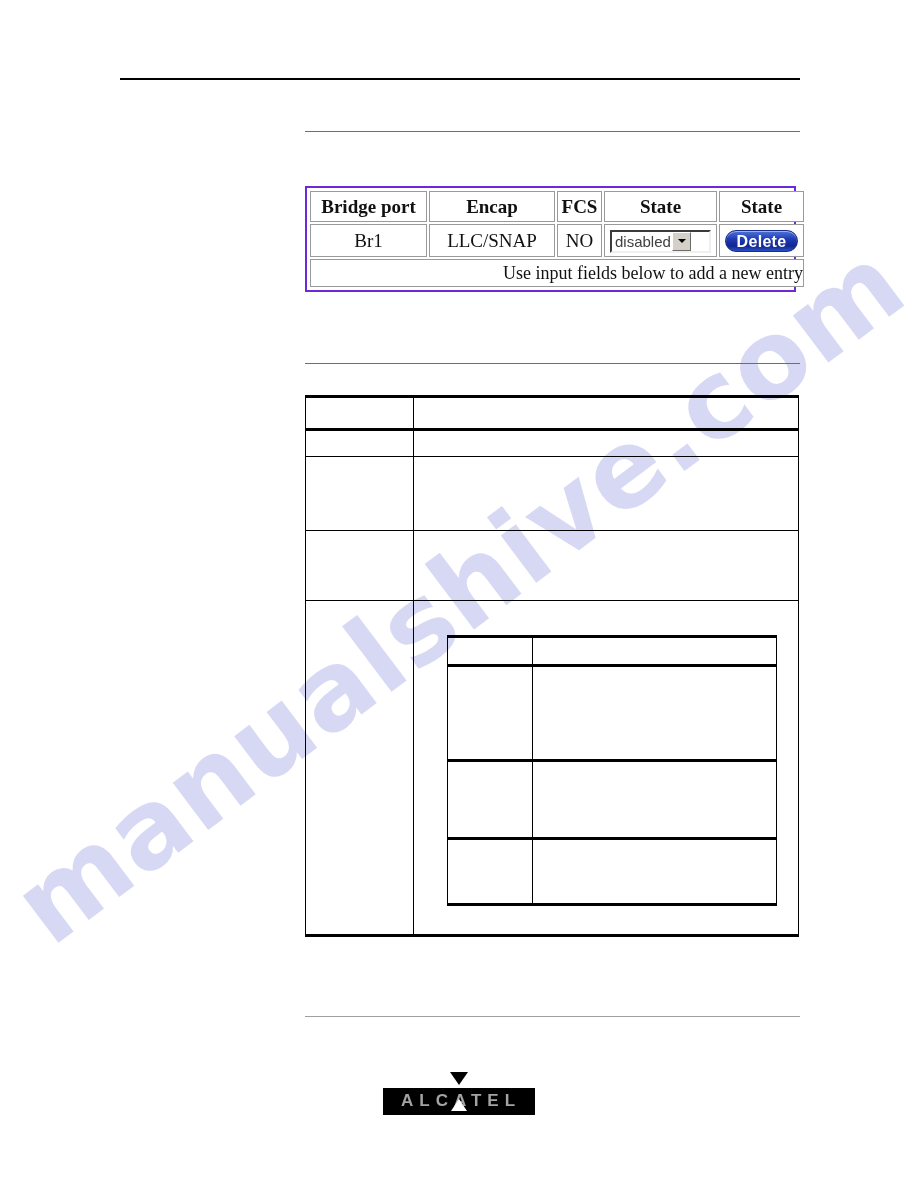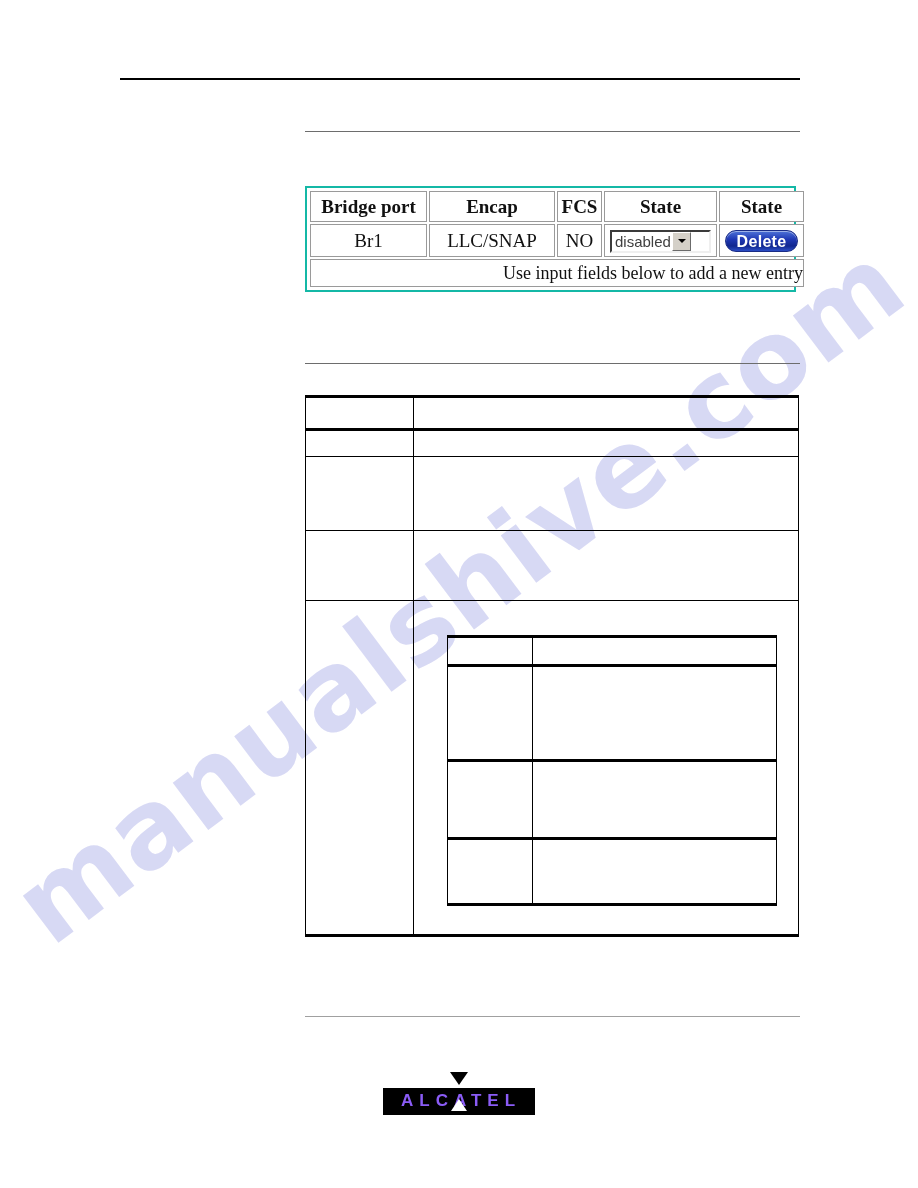--- a/index.html
+++ b/index.html
@@ -56,21 +56,21 @@
     left: 305px;  top: 1016px; width: 495px; height: 1px;
     background: #a0a0a0;
   }
 
   
   .shot {
     position: absolute;
     left: 305px;
     top: 186px;
     width: 491px;
-    border: 2px solid #14b8a6;
+    border: 2px solid #6d28d9;
     background: #ffffff;
     box-sizing: border-box;
     padding: 1px;
   }
   .shot table {
     border-collapse: separate;
     border-spacing: 2px;
     width: 100%;
     table-layout: fixed;
   }
@@ -218,21 +218,21 @@
   .logo-tri {
     width: 0; height: 0;
     margin: 0 auto 3px auto;
     border-left: 9px solid transparent;
     border-right: 9px solid transparent;
     border-top: 13px solid #000000;
   }
   .logo-bar {
     display: inline-block;
     background: #000000;
-    color: #8b5cf6;
+    color: #a3a3a3;
     font-family: "Liberation Sans", sans-serif;
     font-size: 17px;
     font-weight: bold;
     letter-spacing: 6px;
     padding: 3px 14px 4px 18px;
     position: relative;
   }
   .logo-bar .notch {
     position: absolute;
     left: 50%;

